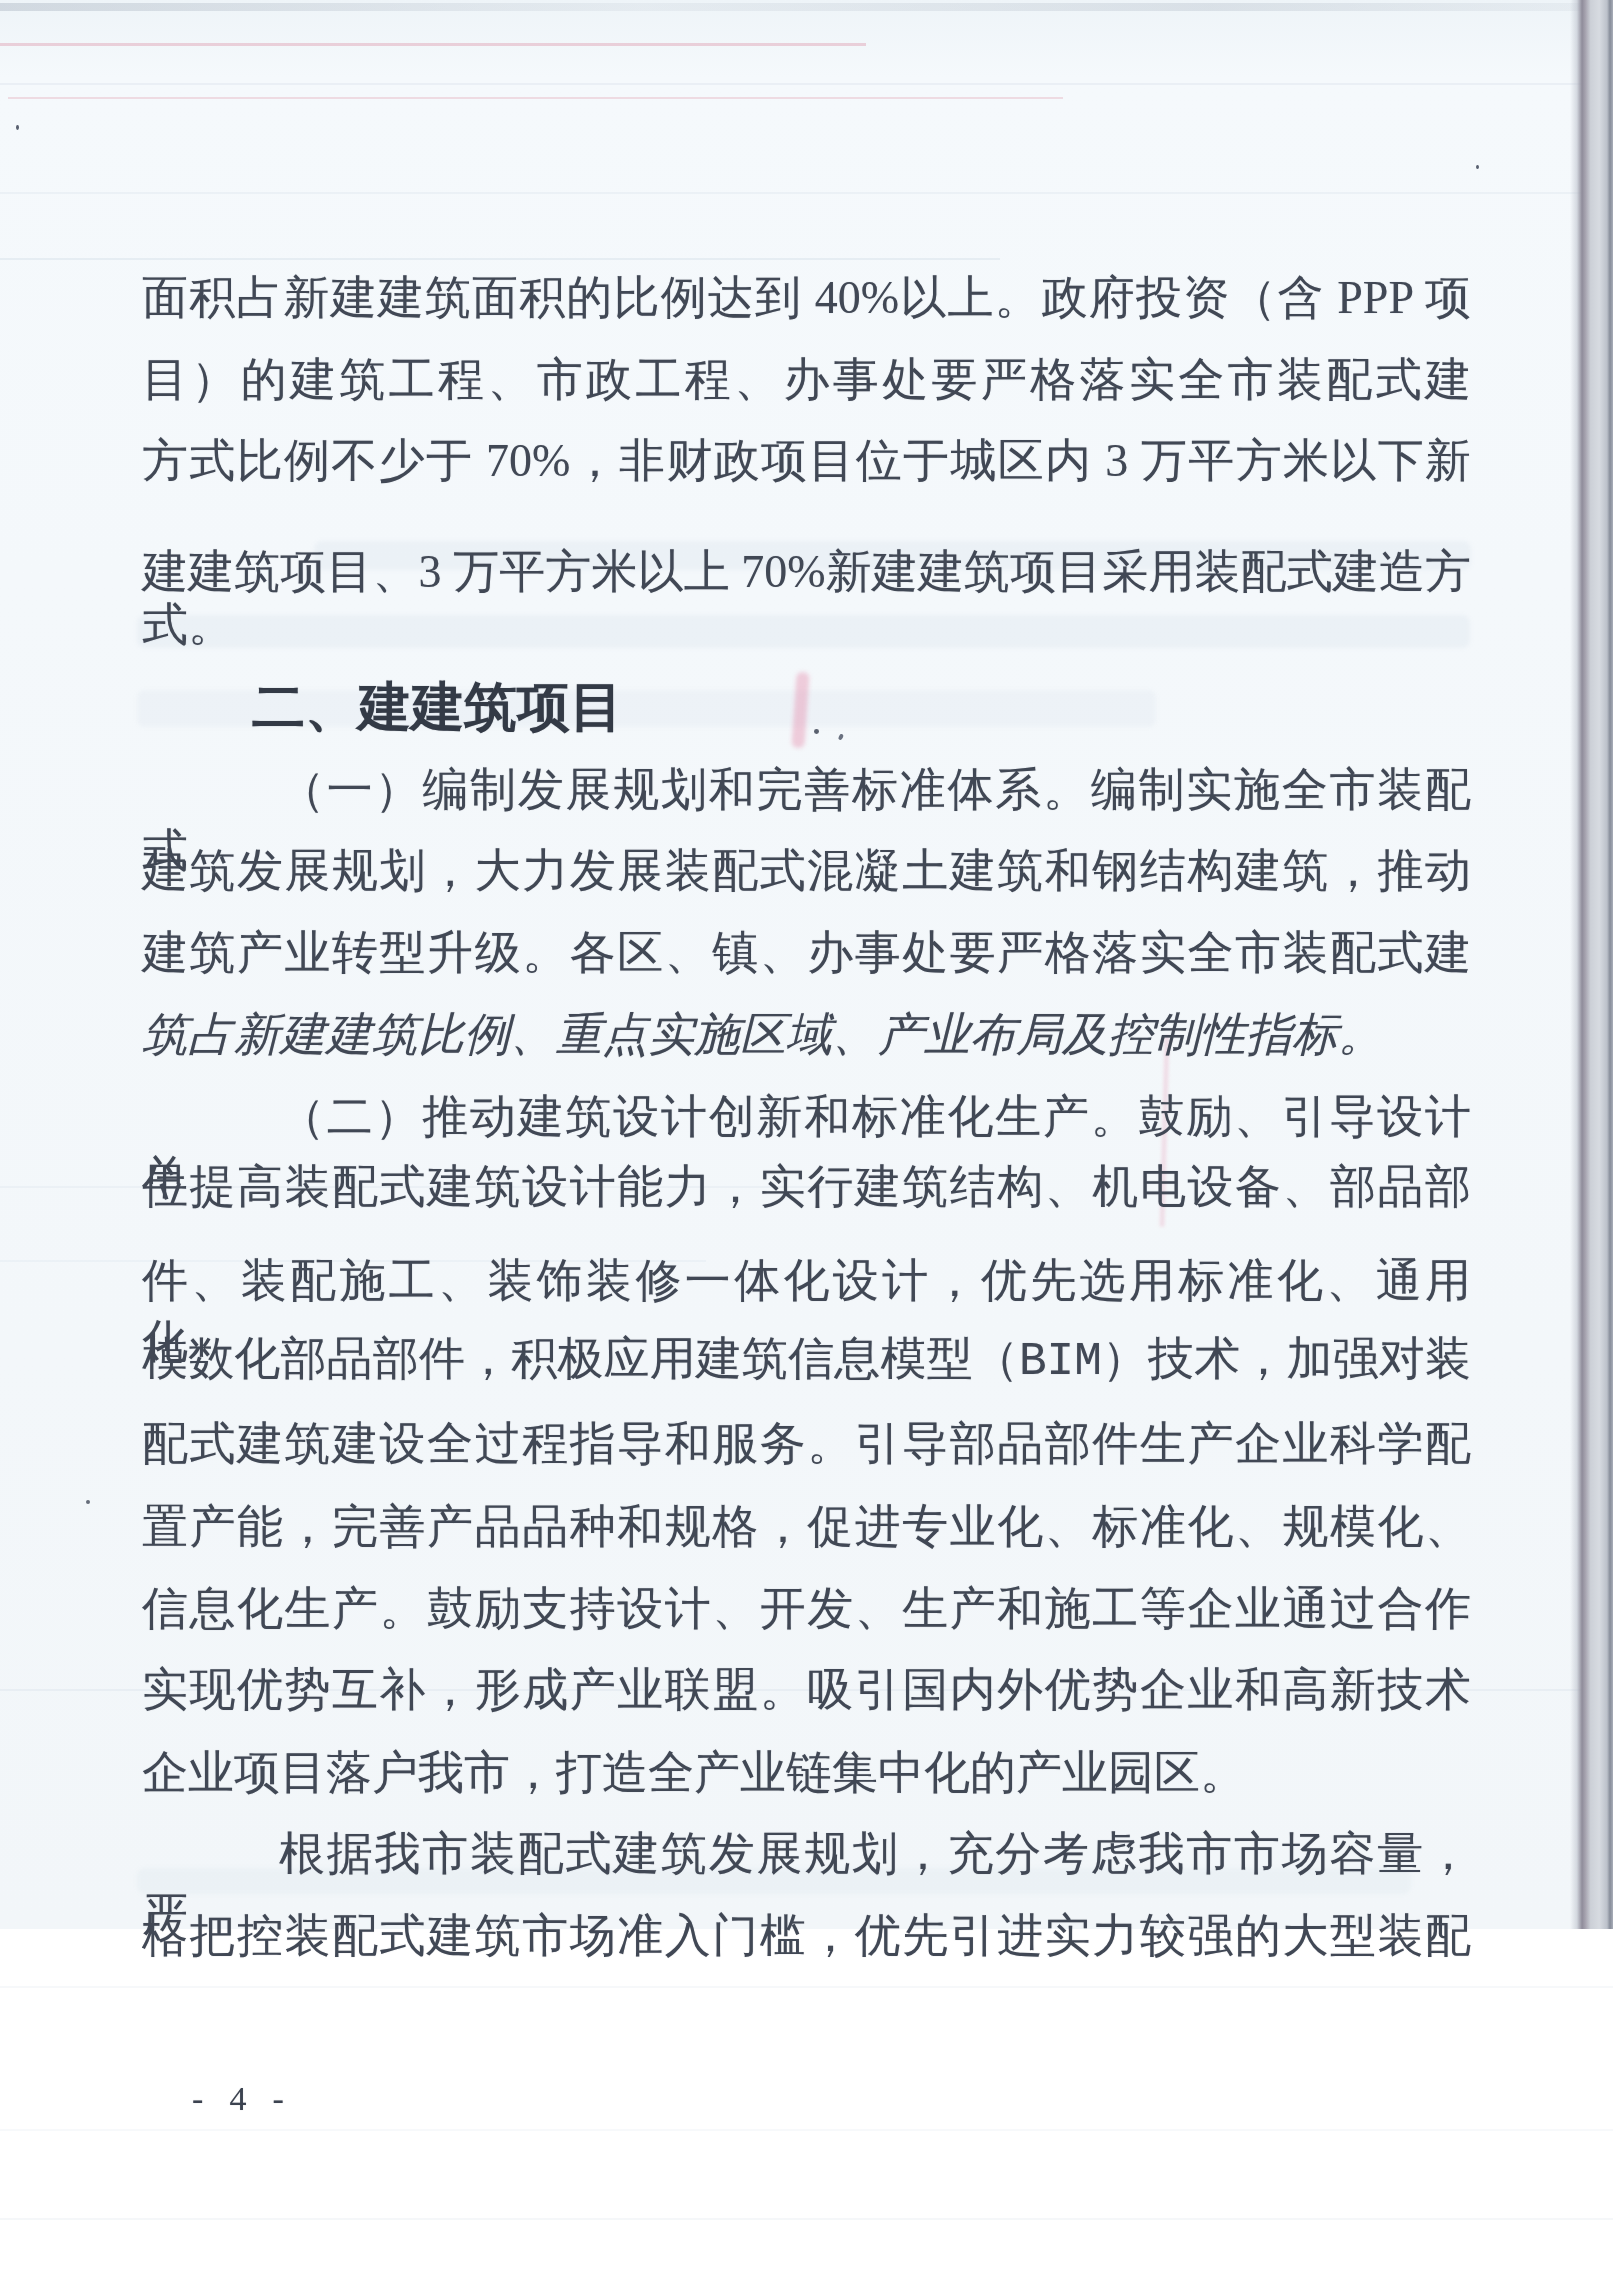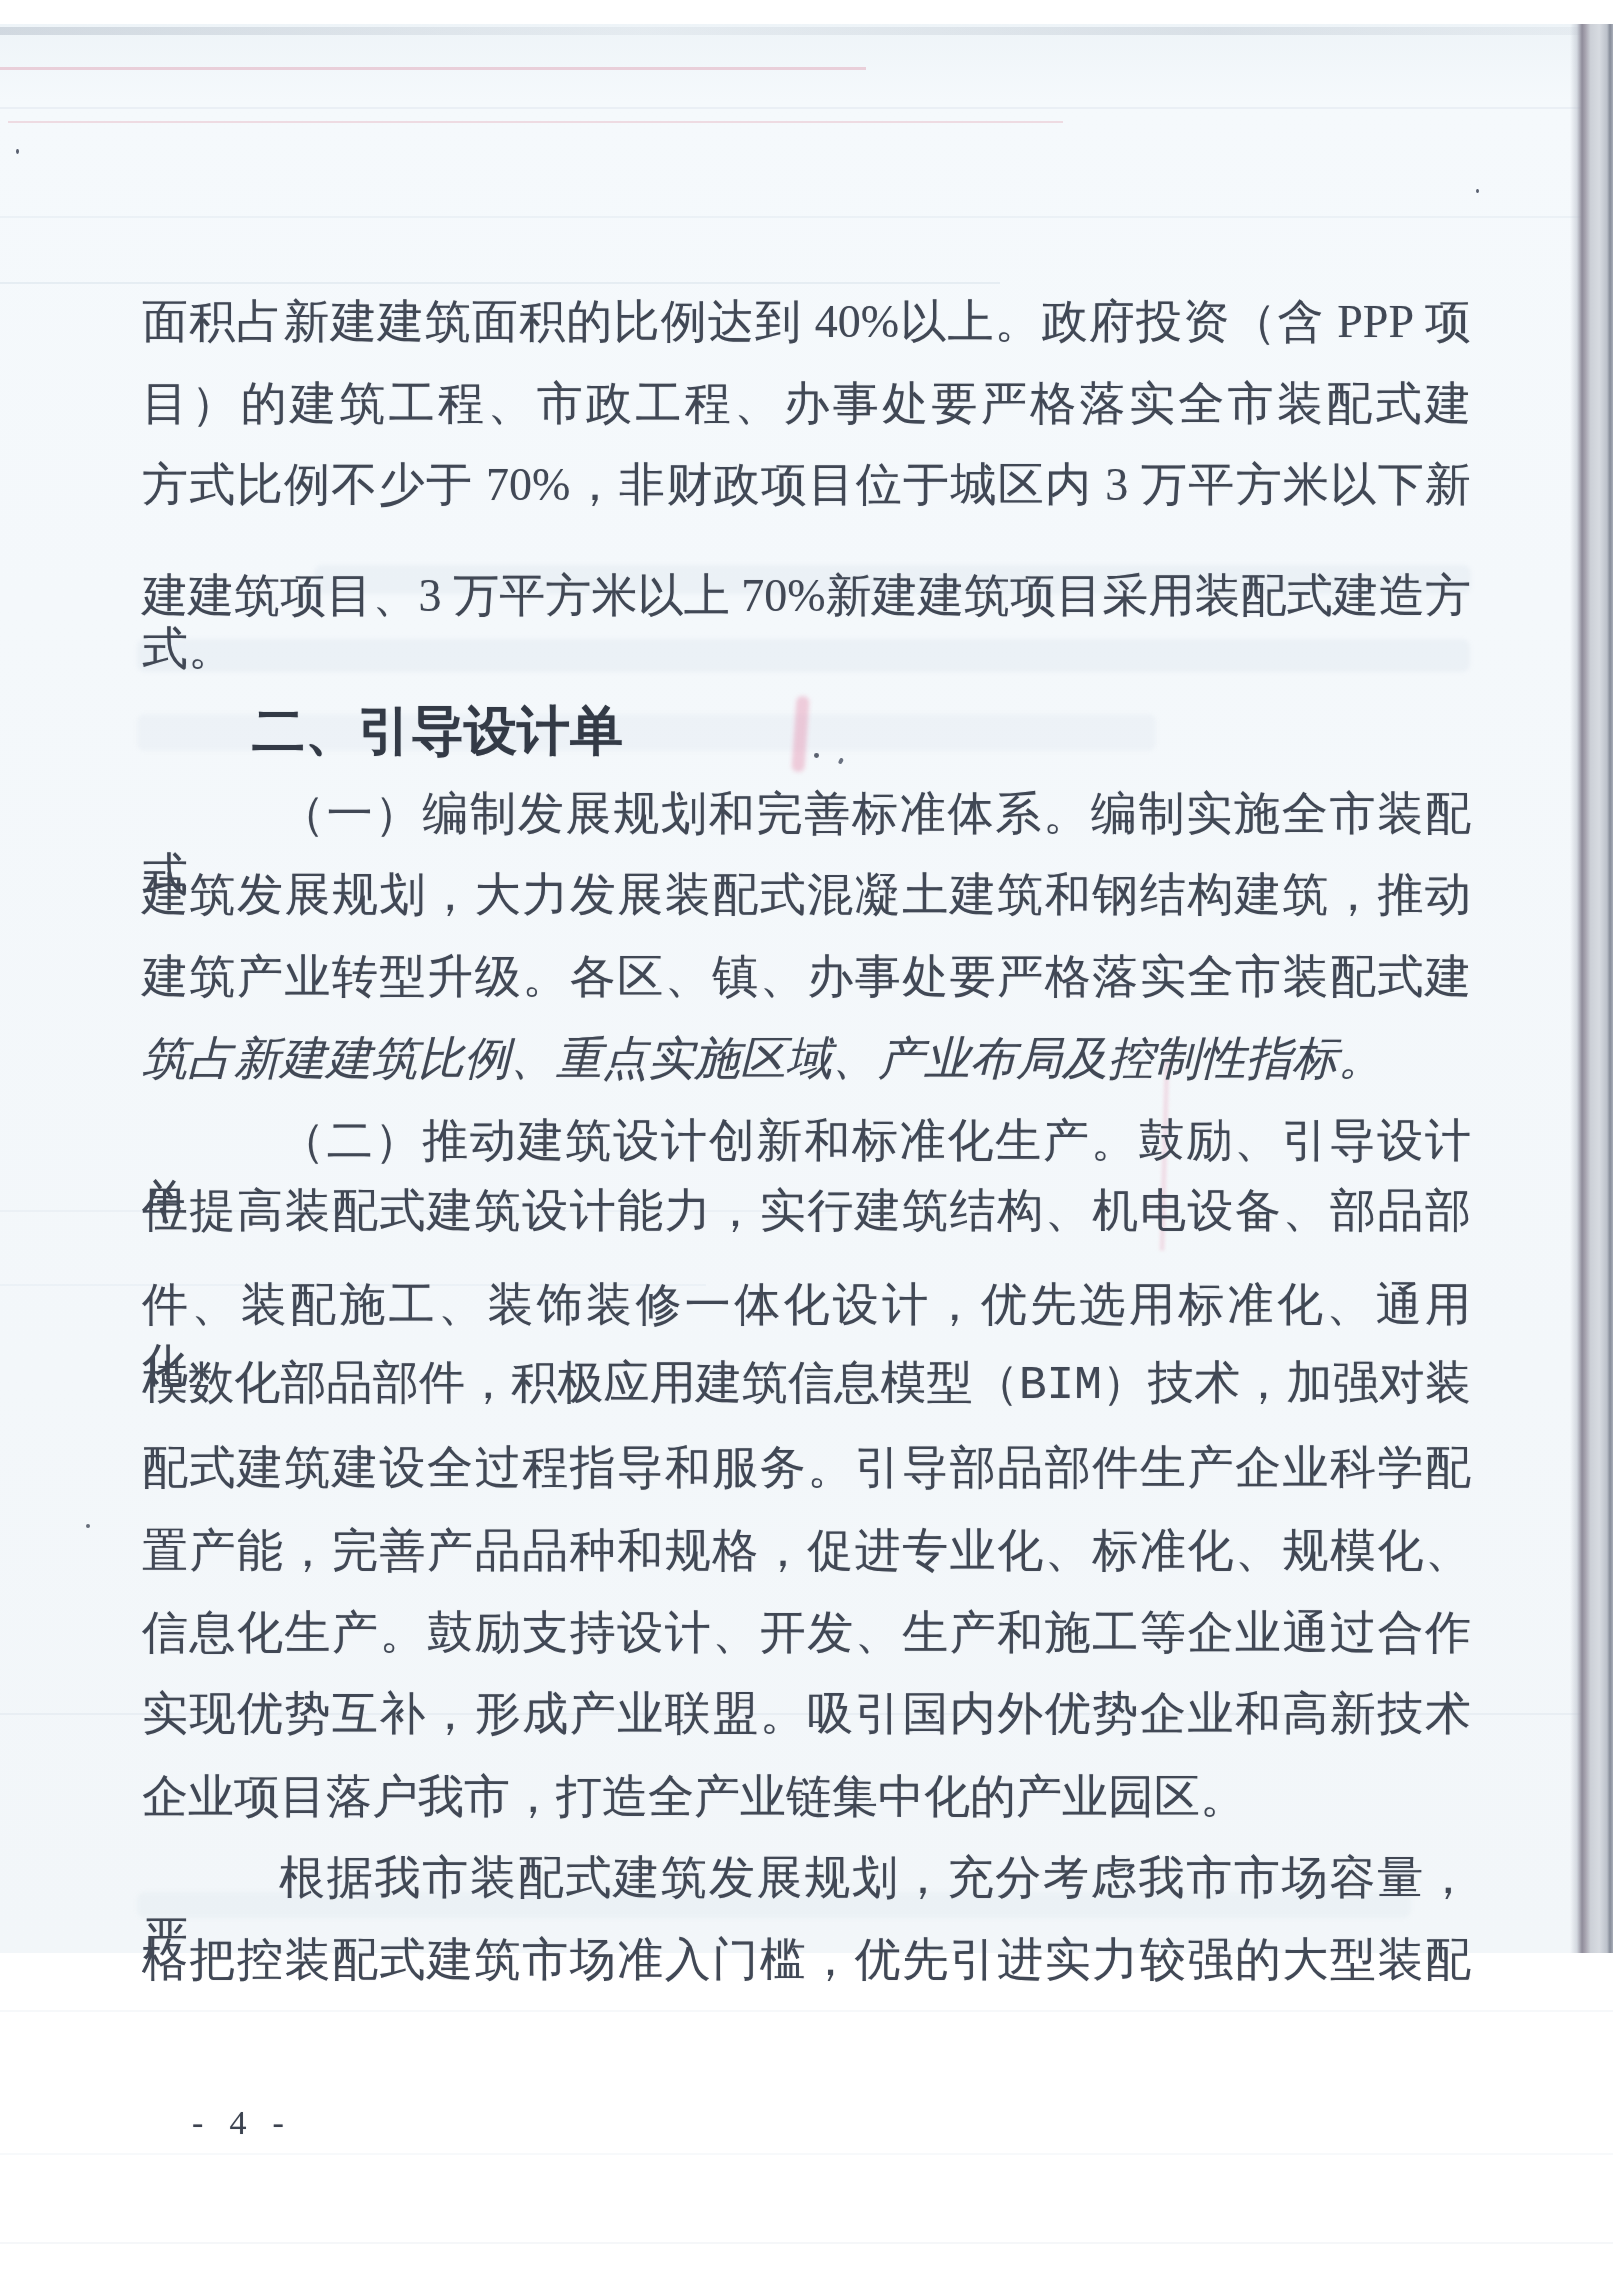--- a/index.html
+++ b/index.html
@@ -13,21 +13,20 @@
   html, body { margin: 0; padding: 0; }
   body {
     width: 1613px; height: 2285px;
     font-family: "Liberation Serif", "DejaVu Serif", serif;
     overflow: hidden;
   }
   .sheet {
     position: relative; width: 1613px; height: 1929px;
     background:
       linear-gradient(180deg, #eef4f8 0%, #f5f9fc 4%, var(--paper) 30%, #f3f7fa 70%, #f2f6f9 100%);
-    margin-top: 24px;
   }
   
   .line {
     position: absolute; left: 142px; width: 1329px;
     font-size: 46px; line-height: 61px;
     color: var(--ink);
     text-shadow: 0 0 1px rgba(65,72,85,0.35);
   }
   .line.justify { text-align: justify; text-align-last: justify; text-justify: inter-character; }
   .line.ind1 { text-indent: 110px; }
@@ -116,21 +115,21 @@
   <div class="artifact dot d3"></div>
   <div class="artifact dot d4"></div>
   <div class="artifact dot d5"></div>
 
   <div id="text-block">
       <div class="line justify " style="top: 267px;">面积占新建建筑面积的比例达到 40%以上。政府投资（含 PPP 项</div>
       <div class="line justify " style="top: 349px;">目）的建筑工程、市政工程、办事处要严格落实全市装配式建</div>
       <div class="line justify " style="top: 430px;">方式比例不少于 70%，非财政项目位于城区内 3 万平方米以下新</div>
       <div class="line justify " style="top: 541px;">建建筑项目、3 万平方米以上 70%新建建筑项目采用装配式建造方</div>
       <div class="line " style="top: 594px;">式。</div>
-      <div class="line heading ind1" style="top: 676px;">二、引导设计单</div>
+      <div class="line heading ind1" style="top: 676px;">二、建建筑项目</div>
       <div class="line justify ind2" style="top: 759px;">（一）编制发展规划和完善标准体系。编制实施全市装配式</div>
       <div class="line justify " style="top: 840px;">建筑发展规划，大力发展装配式混凝土建筑和钢结构建筑，推动</div>
       <div class="line justify " style="top: 922px;">建筑产业转型升级。各区、镇、办事处要严格落实全市装配式建</div>
       <div class="line " style="top: 1004px; font-style: italic;">筑占新建建筑比例、重点实施区域、产业布局及控制性指标。</div>
       <div class="line justify ind2" style="top: 1086px;">（二）推动建筑设计创新和标准化生产。鼓励、引导设计单</div>
       <div class="line justify " style="top: 1156px;">位提高装配式建筑设计能力，实行建筑结构、机电设备、部品部</div>
       <div class="line justify " style="top: 1250px;">件、装配施工、装饰装修一体化设计，优先选用标准化、通用化、</div>
       <div class="line justify " style="top: 1332px; font-family: Liberation Mono, monospace;">模数化部品部件，积极应用建筑信息模型（BIM）技术，加强对装</div>
       <div class="line justify " style="top: 1413px;">配式建筑建设全过程指导和服务。引导部品部件生产企业科学配</div>
       <div class="line justify " style="top: 1496px;">置产能，完善产品品种和规格，促进专业化、标准化、规模化、</div>

